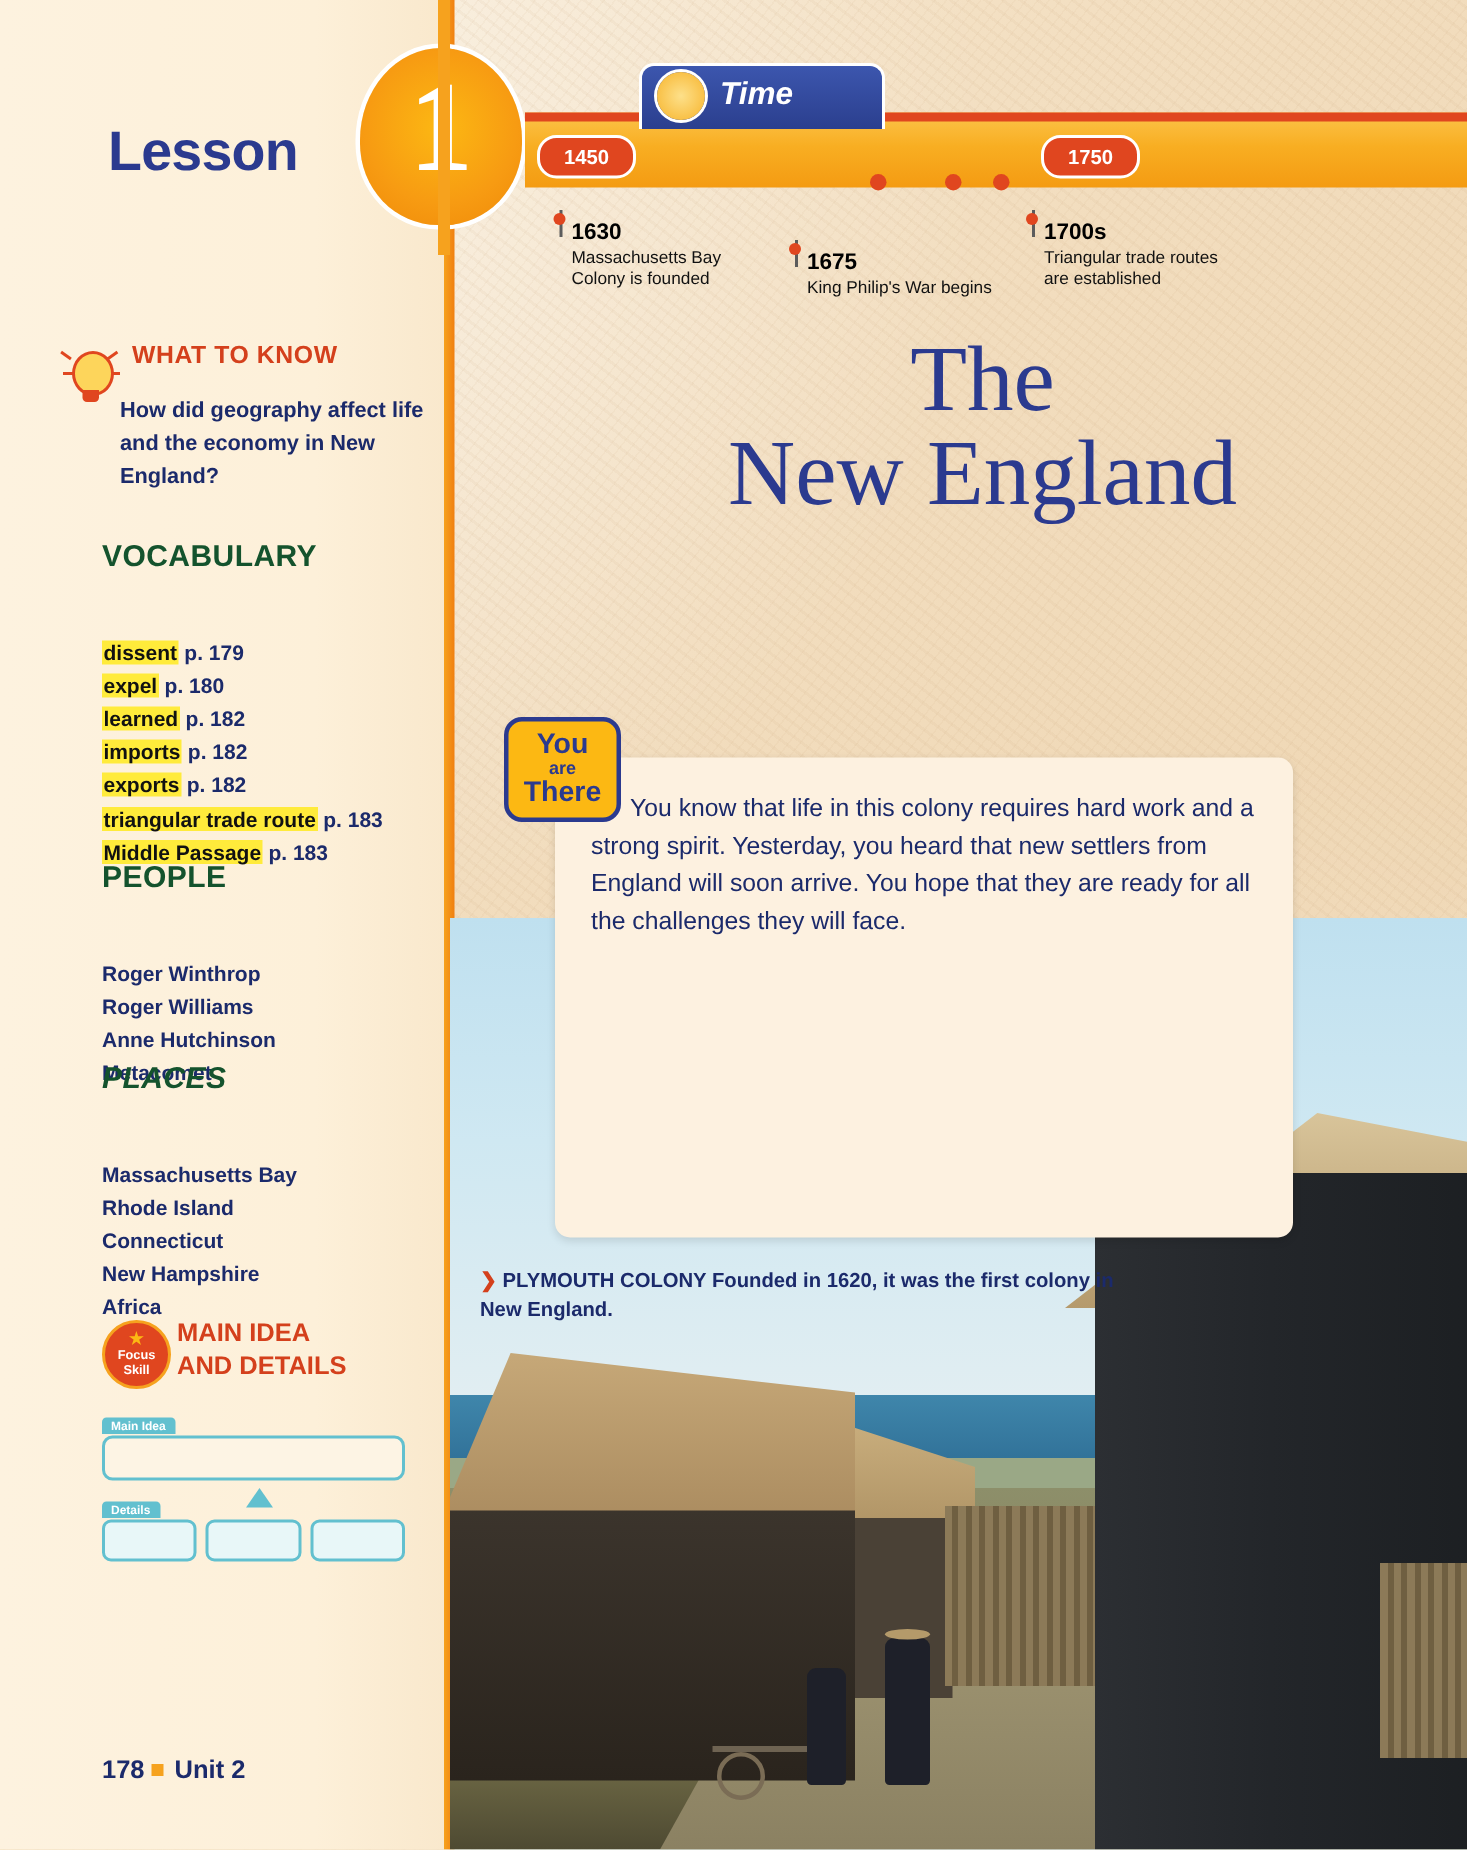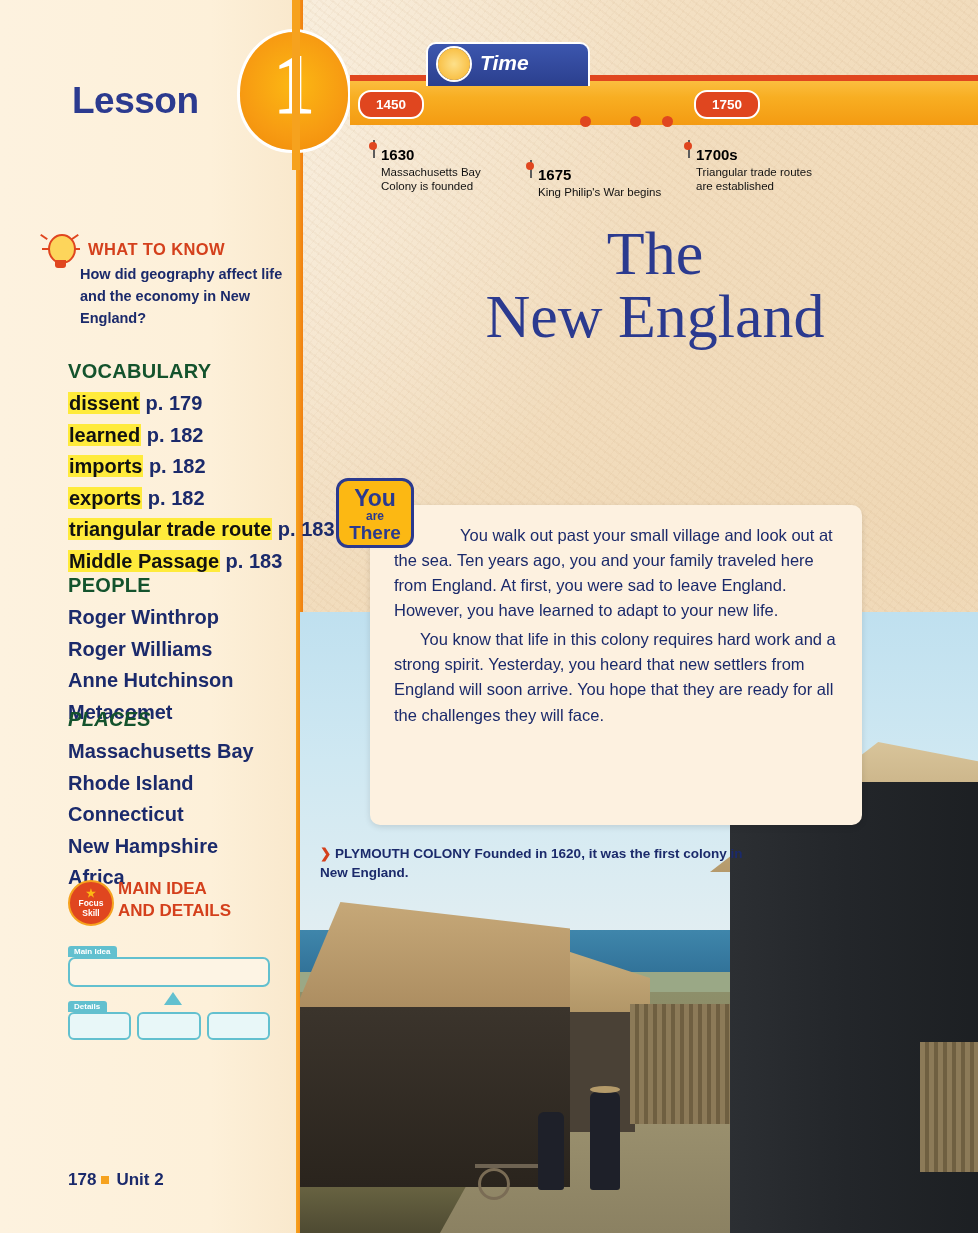--- a/index.html
+++ b/index.html
@@ -137,21 +137,21 @@
     width: 8px; height: 2px;
     background: #e0461f;
   }
   .bulb-icon .r1 { left: 0; top: 6px; transform: rotate(35deg); }
   .bulb-icon .r2 { left: 2px; top: 18px; }
   .bulb-icon .r3 { left: 31px; top: 6px; transform: rotate(-35deg); }
   .bulb-icon .r4 { left: 32px; top: 18px; }
   .wtk-title {
     position: absolute;
     left: 48px;
-    top: 12px;
+    top: 0;
     font-size: 16.5px;
     font-weight: bold;
     color: #d4401c;
     letter-spacing: 0.4px;
   }
   .wtk-text {
     position: absolute;
     left: 40px;
     top: 36px;
     width: 205px;
@@ -164,24 +164,25 @@
   .section-head {
     position: absolute;
     font-size: 20px;
     font-weight: bold;
     color: #14532d;
     letter-spacing: 0.3px;
     text-align: center;
   }
   .list {
     position: absolute;
-    font-size: 20px;
+    font-size: 14px;
     font-weight: bold;
     color: #1b2a6b;
     line-height: 1.58;
+    margin-top: 36px;
   }
   .vocab-list {
     left: 68px;
     top: 388px;
     width: 225px;
   }
   .vocab-list .row { white-space: nowrap; }
   .vocab-term {
     background: #ffeb3b;
     color: #111;
@@ -427,21 +428,21 @@
     background: #fcb813;
     border: 3px solid #2b3a8f;
     border-radius: 12px;
     color: #2b3a8f;
     font-weight: bold;
     text-align: center;
     padding-top: 6px;
     box-sizing: border-box;
     line-height: 1.02;
   }
-  .yat-badge .l1 { font-size: 23px; }
+  .yat-badge .l1 { font-size: 19px; }
   .yat-badge .l2 { font-size: 12px; }
   .yat-badge .l3 { font-size: 19px; }
 
   
   .photo {
     position: absolute;
     left: 300px;
     top: 612px;
     width: 678px;
     height: 621px;
@@ -579,20 +580,21 @@
     <div class="glass"></div>
     <div class="base"></div>
   </div>
   <div class="wtk-title">WHAT TO KNOW</div>
   <div class="wtk-text">How did geography affect life and the economy in New England?</div>
 </div>
 
 <div class="section-head" style="left:68px; top:360px;">VOCABULARY</div>
 <div class="list vocab-list" id="vocab-list">
     <div class="row"><span class="vocab-term">dissent</span><span class="vocab-page"> p. 179</span></div>
+    <div class="row"><span class="vocab-term">expel</span><span class="vocab-page"> p. 180</span></div>
     <div class="row"><span class="vocab-term">learned</span><span class="vocab-page"> p. 182</span></div>
     <div class="row"><span class="vocab-term">imports</span><span class="vocab-page"> p. 182</span></div>
     <div class="row"><span class="vocab-term">exports</span><span class="vocab-page"> p. 182</span></div>
     <div class="row"><span class="vocab-term">triangular trade route</span><span class="vocab-page"> p. 183</span></div>
     <div class="row"><span class="vocab-term">Middle Passage</span><span class="vocab-page"> p. 183</span></div>
   </div>
 
 <div class="section-head" style="left:68px; top:574px;">PEOPLE</div>
 <div class="list people-list" id="people-list">
     <div>Roger Winthrop</div>
@@ -693,21 +695,20 @@
   <div class="fence2"></div>
   <div class="cart"></div>
   <div class="wheel"></div>
   <div class="person p1"></div>
   <div class="person p2"></div>
   <div class="hat" style="left:290px; top:474px;"></div>
 </div>
 
 <div class="yat-box">
   <div class="yat-text">
-    <p class="first">You walk out past your small village and look out at the sea. Ten years ago, you and your family traveled here from England. At first, you were sad to leave England. However, you have learned to adapt to your new life.</p>
     <p class="second">You know that life in this colony requires hard work and a strong spirit. Yesterday, you heard that new settlers from England will soon arrive. You hope that they are ready for all the challenges they will face.</p>
   </div>
 </div>
 <div class="yat-badge">
   <div class="l1">You</div>
   <div class="l2">are</div>
   <div class="l3">There</div>
 </div>
 
 <div class="caption">

